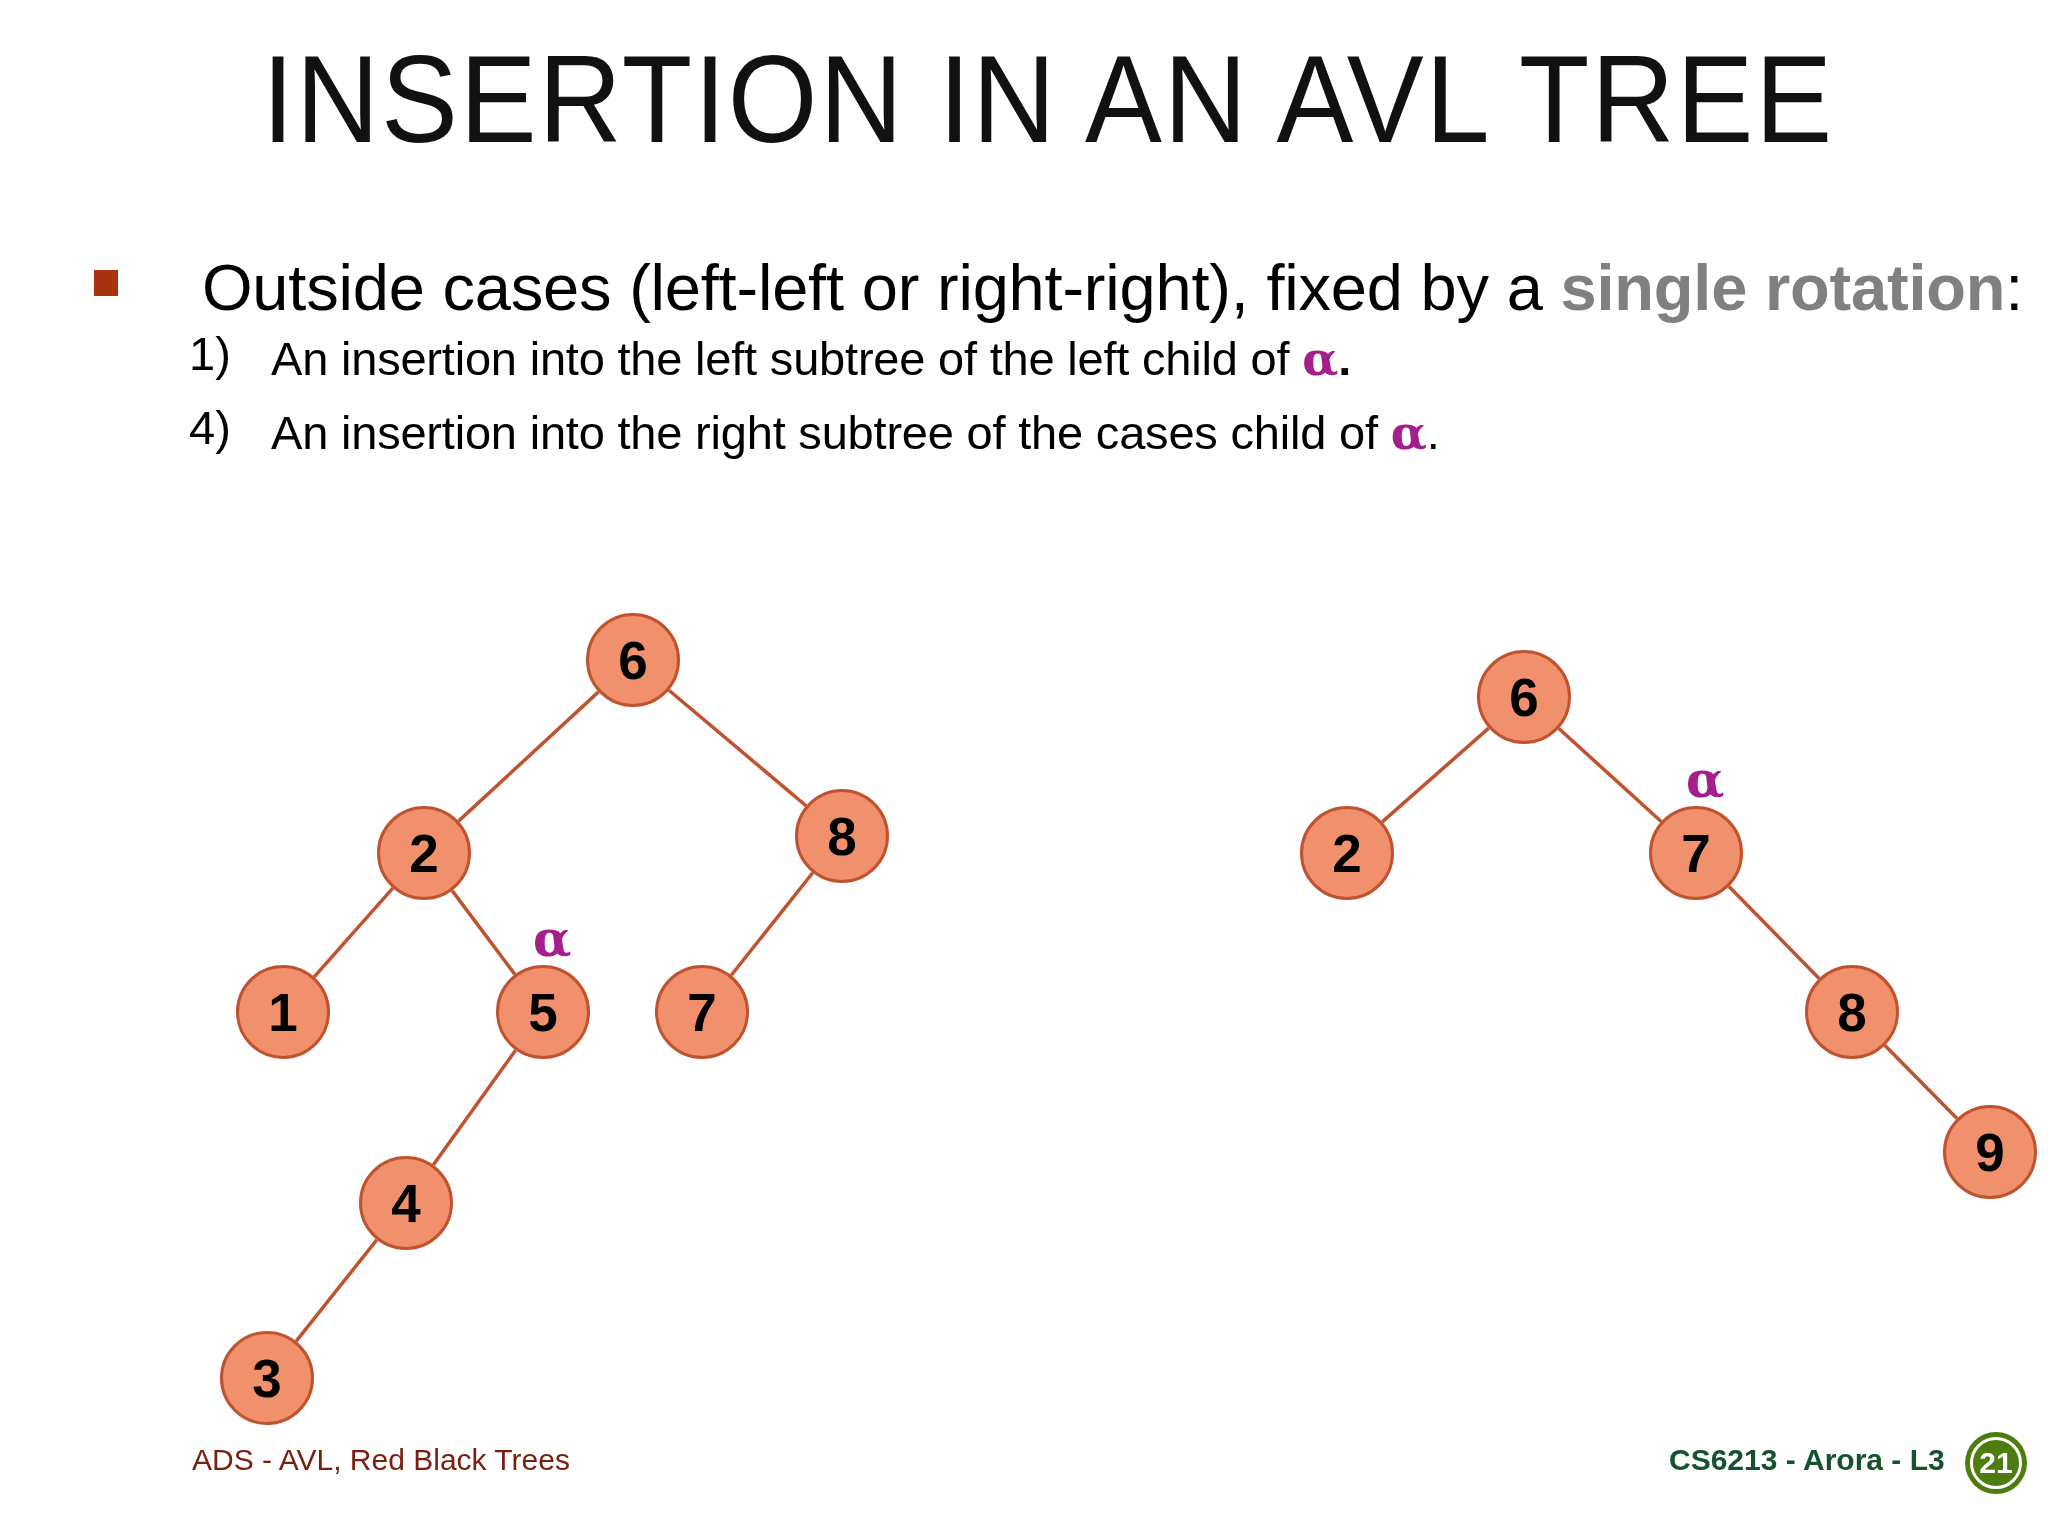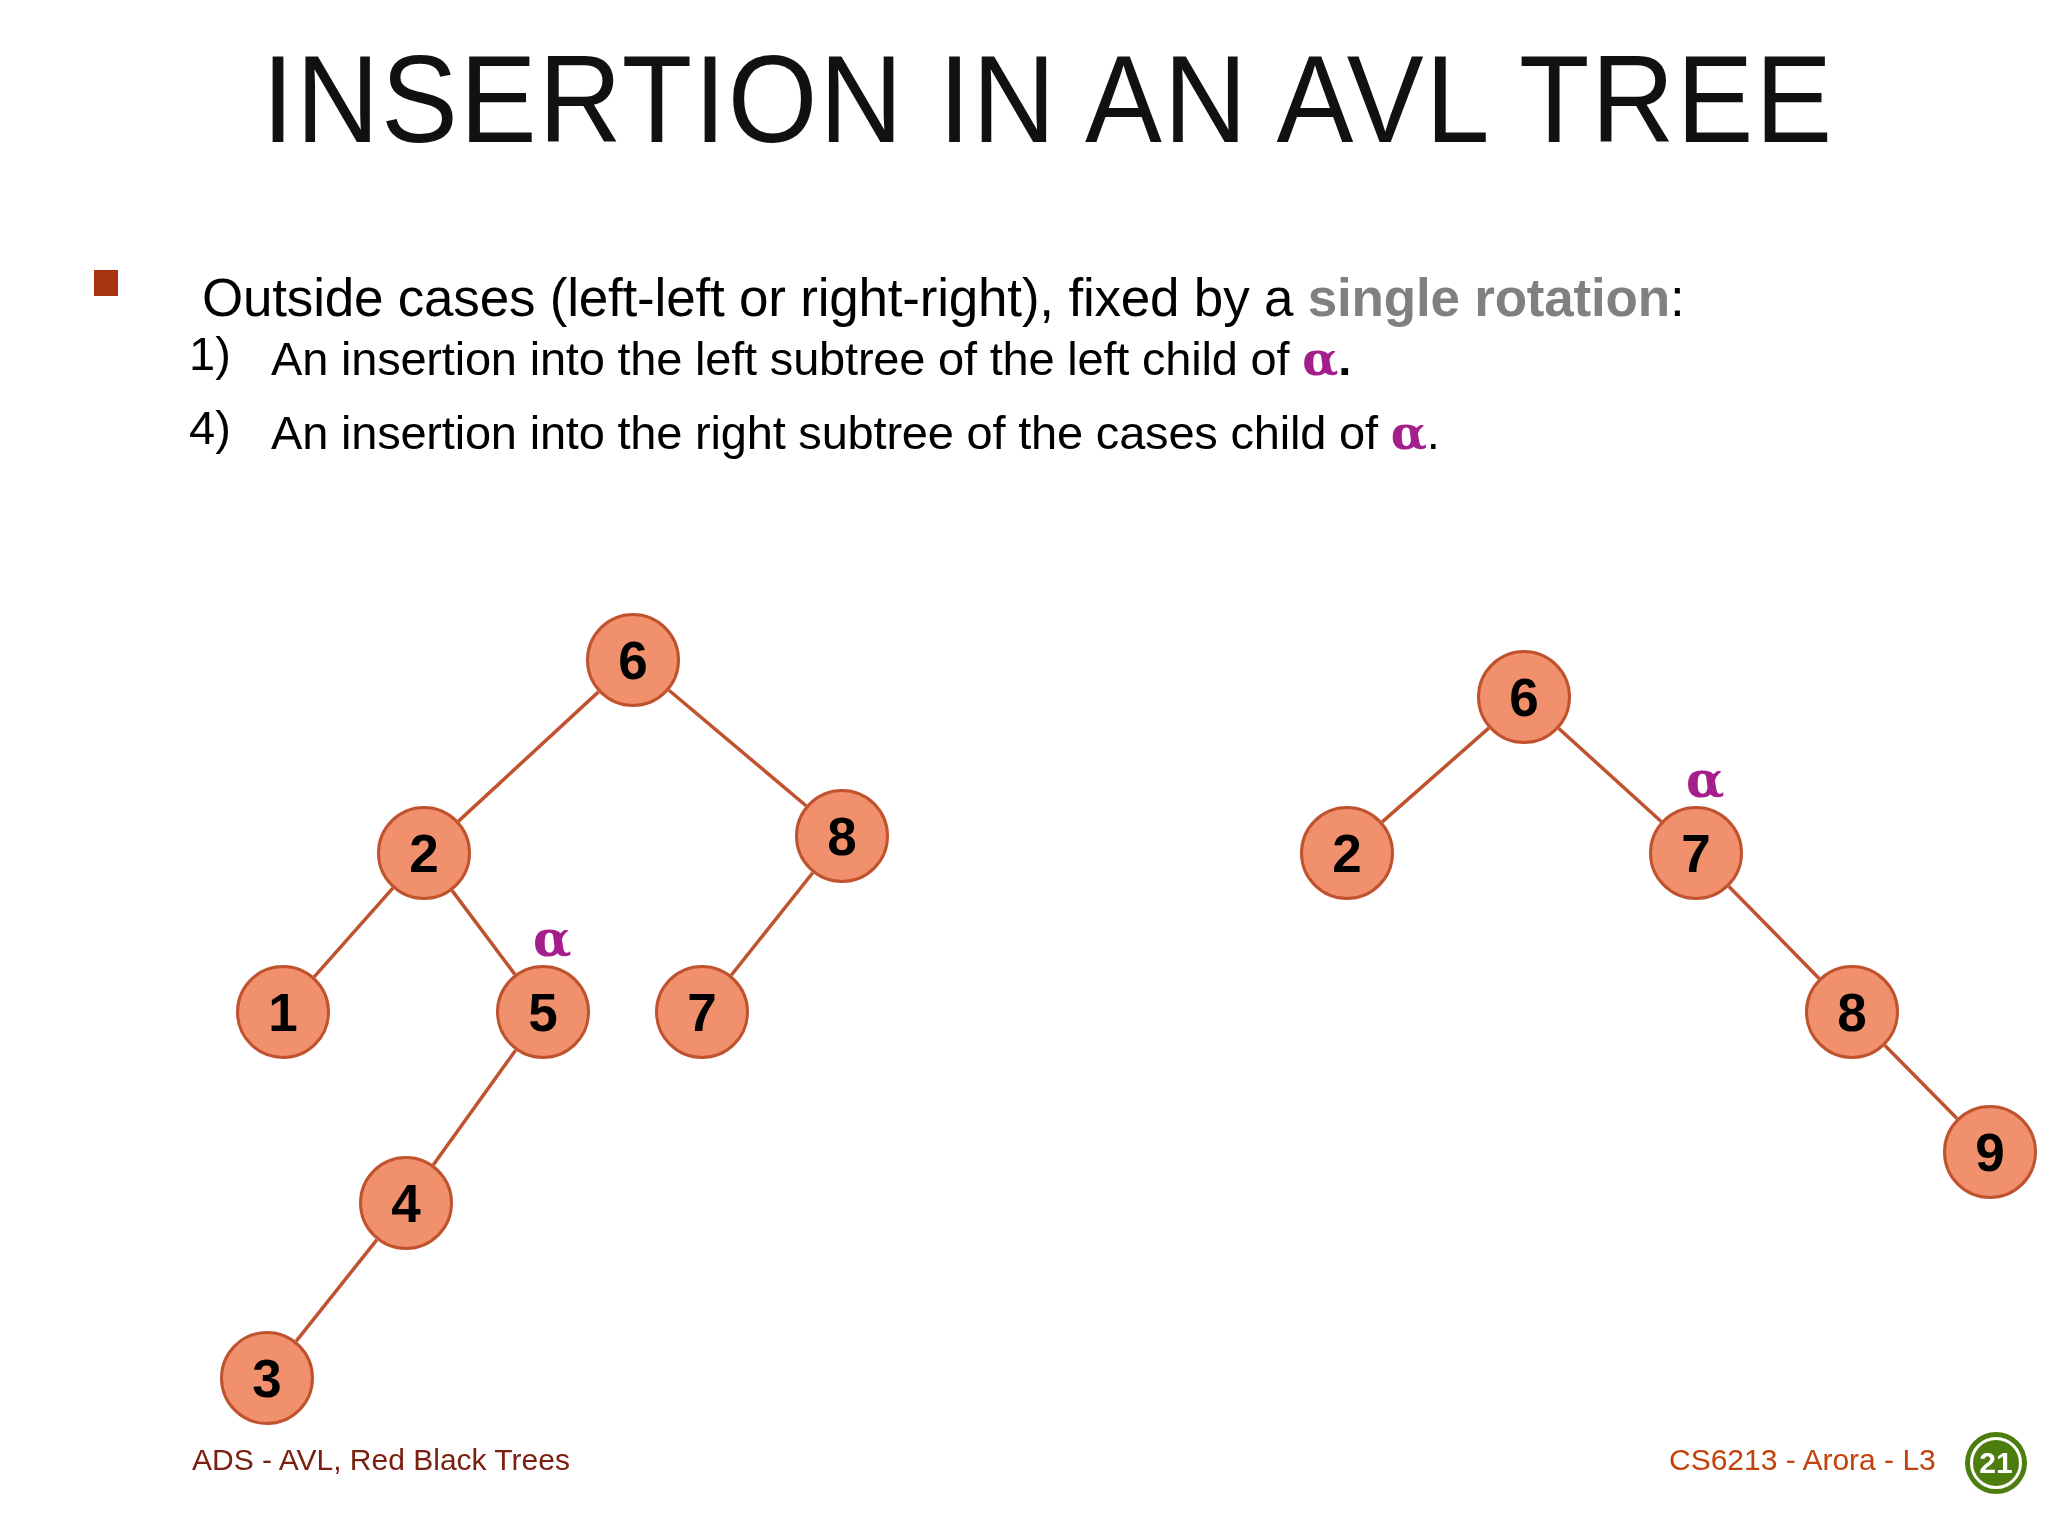--- a/index.html
+++ b/index.html
@@ -54,22 +54,22 @@
     position: absolute;
     left: 70px;
     top: 22px;
     width: 24px;
     height: 26px;
     background: #A8340F;
   }
   #bullet-main-text {
     position: absolute;
     left: 178px;
-    top: 16px;
-    font-size: 53px;
+    top: 6px;
+    font-size: 65px;
     line-height: 68px;
     color: #000000;
     white-space: nowrap;
     letter-spacing: -0.2px;
   }
   .hl-gray {
     color: #808080;
     font-weight: bold;
   }
   .numbered {
@@ -136,21 +136,22 @@
     left: 168px;
     top: 1443px;
     font-size: 30px;
     color: #7A2010;
   }
   #footer-right {
     position: absolute;
     left: 1645px;
     top: 1443px;
     font-size: 30px;
-    color: #c2410c;
+    color: #14532d;
+    font-weight: bold;
   }
   #page-badge {
     position: absolute;
     left: 1941px;
     top: 1432px;
     width: 62px;
     height: 62px;
     border-radius: 50%;
     background: #4d7c0f;
     display: flex;

